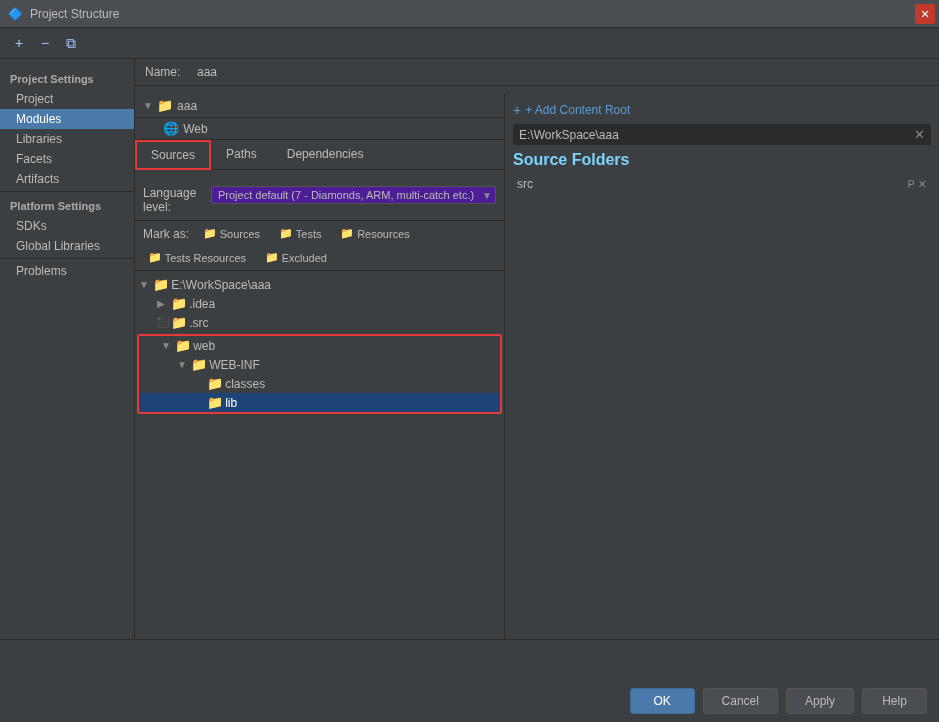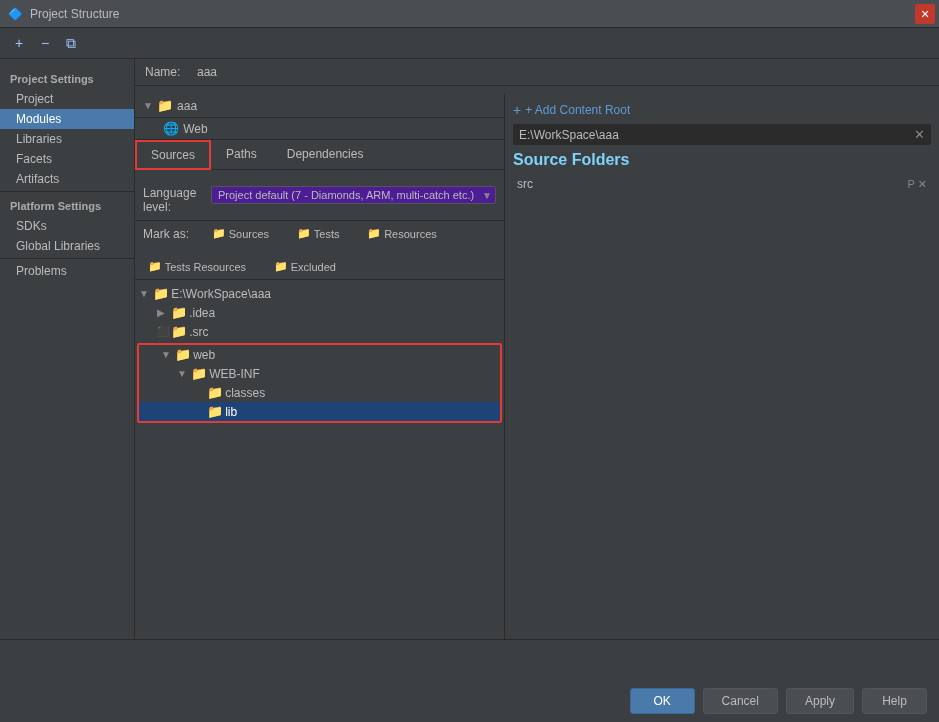--- a/index.html
+++ b/index.html
@@ -198,21 +198,21 @@
       pointer-events: none;
       color: #888;
       font-size: 10px;
     }
 
     
     .mark-as-row {
       display: flex;
       align-items: center;
       padding: 5px 8px;
-      gap: 18px;
+      gap: 9px;
       border-bottom: 1px solid #2b2b2b;
       flex-wrap: wrap;
     }
     .mark-label {
       font-size: 12px;
       color: #bbbbbb;
     }
     .mark-btn {
       display: flex;
       align-items: center;

